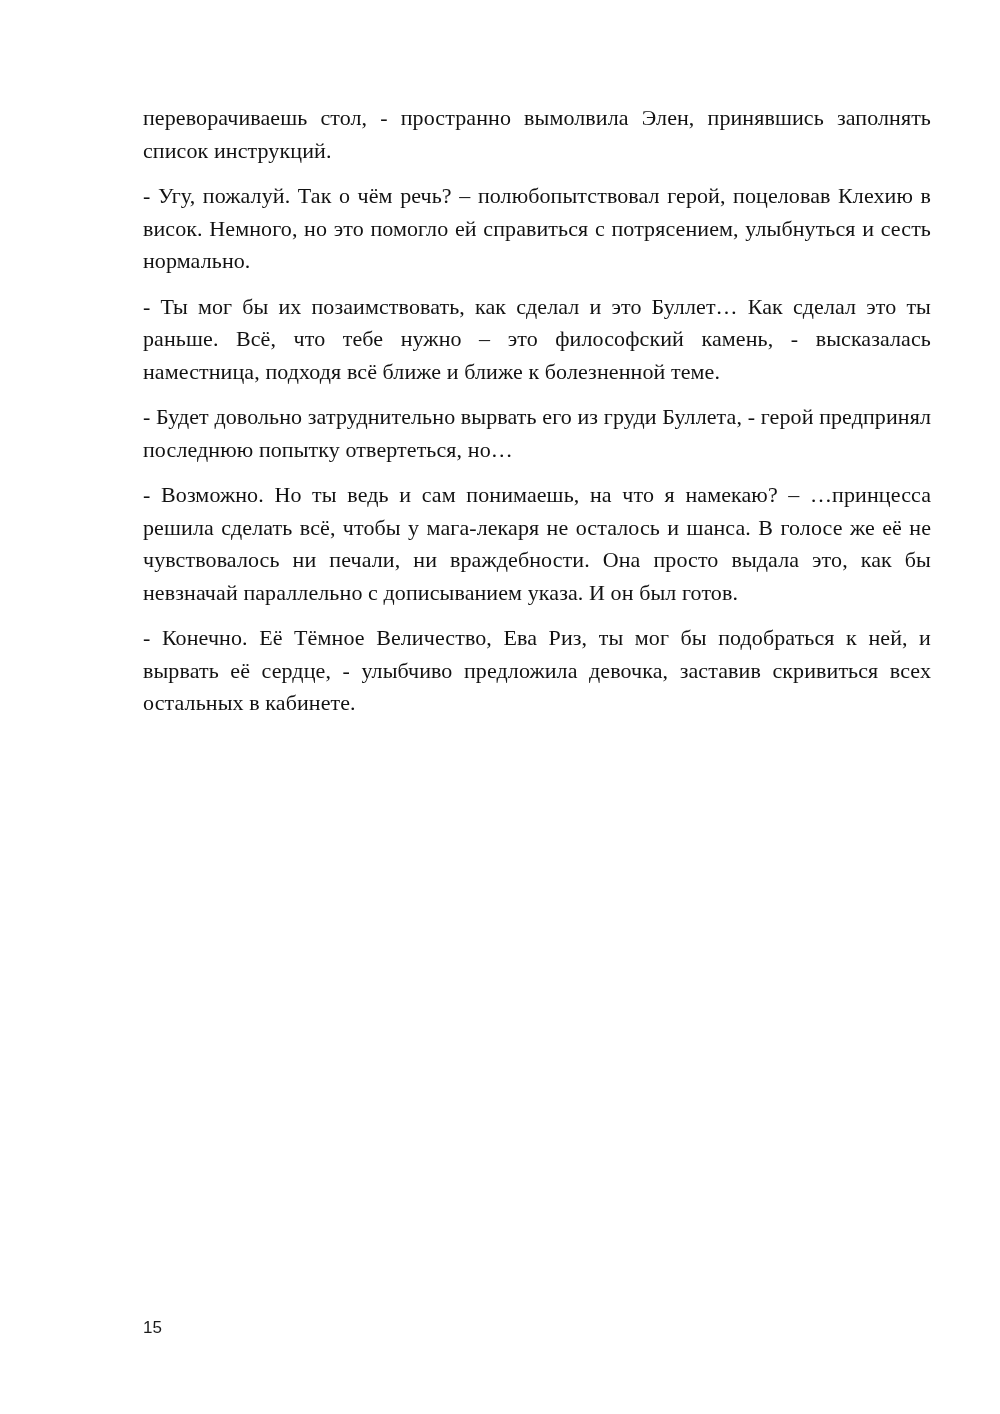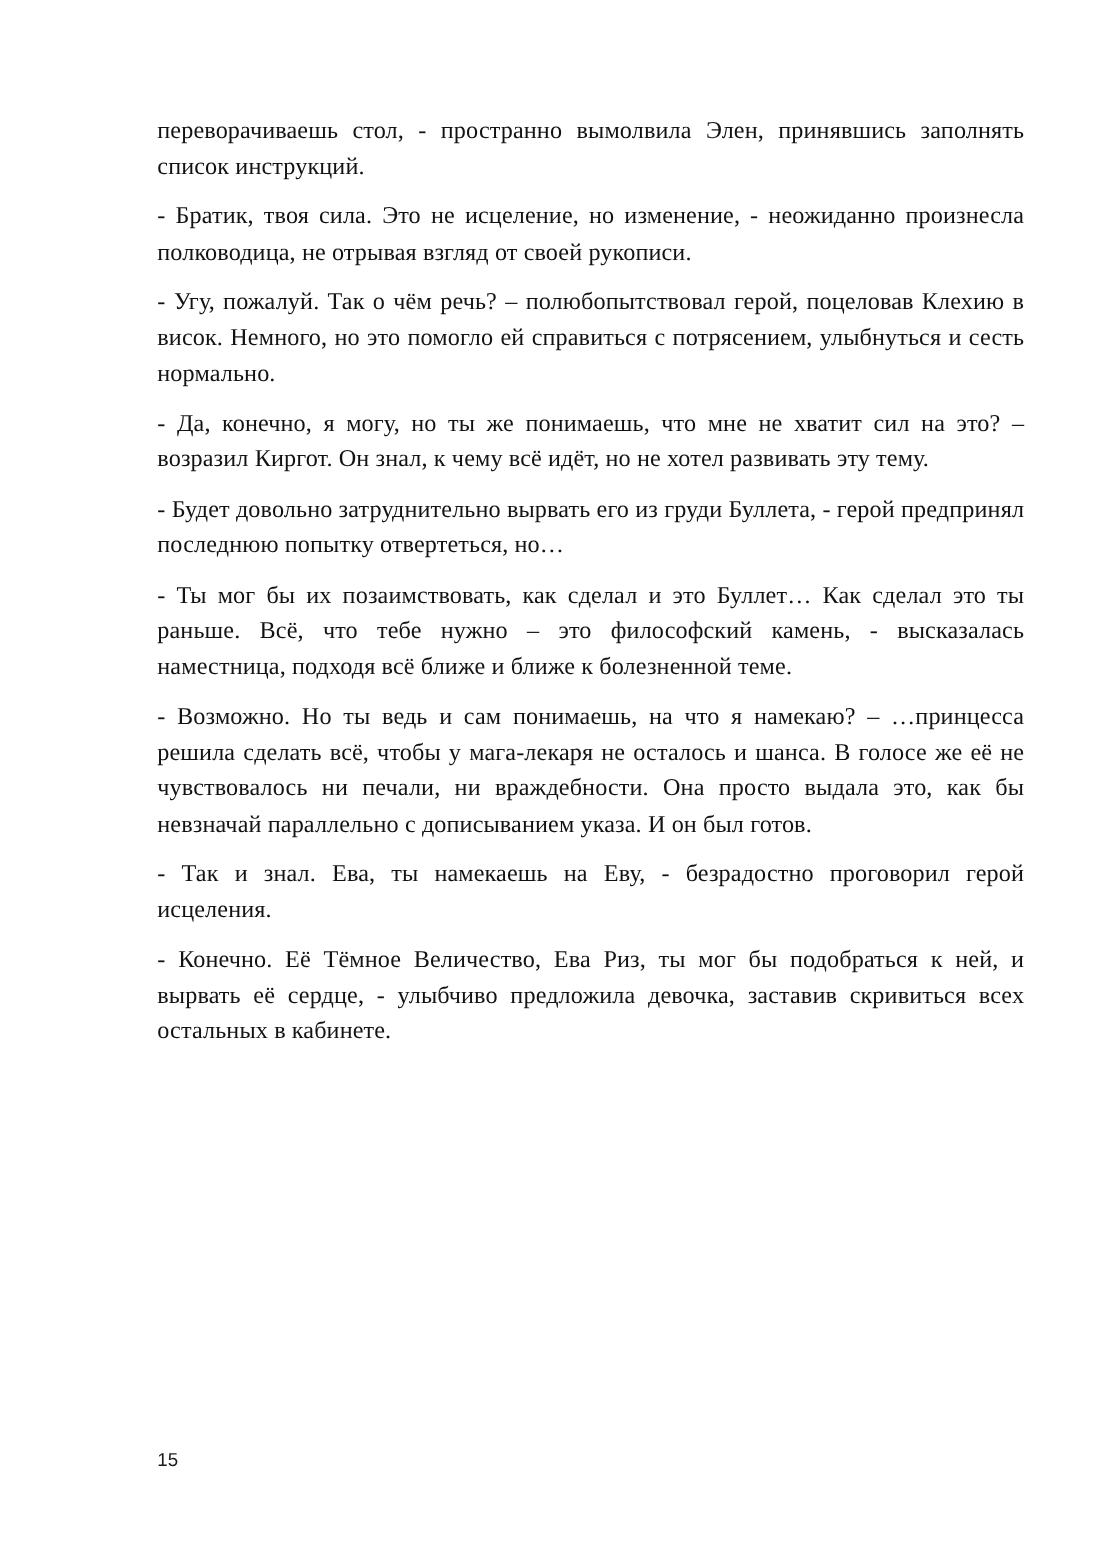--- a/index.html
+++ b/index.html
@@ -48,25 +48,22 @@
     font-size: 17px;
     color: #1a1a1a;
   }
 </style>
 </head>
 <body>
 
 <div class="page">
   <div class="text-block">
     <p>переворачиваешь стол, - пространно вымолвила Элен, принявшись заполнять список инструкций.</p>
-    <p>- Братик, твоя сила. Это не исцеление, но изменение, - неожиданно произнесла полководица, не отрывая взгляд от своей рукописи.</p>
     <p>- Угу, пожалуй. Так о чём речь? – полюбопытствовал герой, поцеловав Клехию в висок. Немного, но это помогло ей справиться с потрясением, улыбнуться и сесть нормально.</p>
-    <p>- Да, конечно, я могу, но ты же понимаешь, что мне не хватит сил на это? – возразил Киргот. Он знал, к чему всё идёт, но не хотел развивать эту тему.</p>
+    <p>- Ты мог бы их позаимствовать, как сделал и это Буллет… Как сделал это ты раньше. Всё, что тебе нужно – это философский камень, - высказалась наместница, подходя всё ближе и ближе к болезненной теме.</p>
     <p>- Будет довольно затруднительно вырвать его из груди Буллета, - герой предпринял последнюю попытку отвертеться, но…</p>
-    <p>- Ты мог бы их позаимствовать, как сделал и это Буллет… Как сделал это ты раньше. Всё, что тебе нужно – это философский камень, - высказалась наместница, подходя всё ближе и ближе к болезненной теме.</p>
     <p>- Возможно. Но ты ведь и сам понимаешь, на что я намекаю? – …принцесса решила сделать всё, чтобы у мага-лекаря не осталось и шанса. В голосе же её не чувствовалось ни печали, ни враждебности. Она просто выдала это, как бы невзначай параллельно с дописыванием указа. И он был готов.</p>
-    <p>- Так и знал. Ева, ты намекаешь на Еву, - безрадостно проговорил герой исцеления.</p>
     <p>- Конечно. Её Тёмное Величество, Ева Риз, ты мог бы подобраться к ней, и вырвать её сердце, - улыбчиво предложила девочка, заставив скривиться всех остальных в кабинете.</p>
   </div>
   <div class="page-footer">
     <span class="page-number">15</span>
   </div>
 </div>
 
 </body></html>

